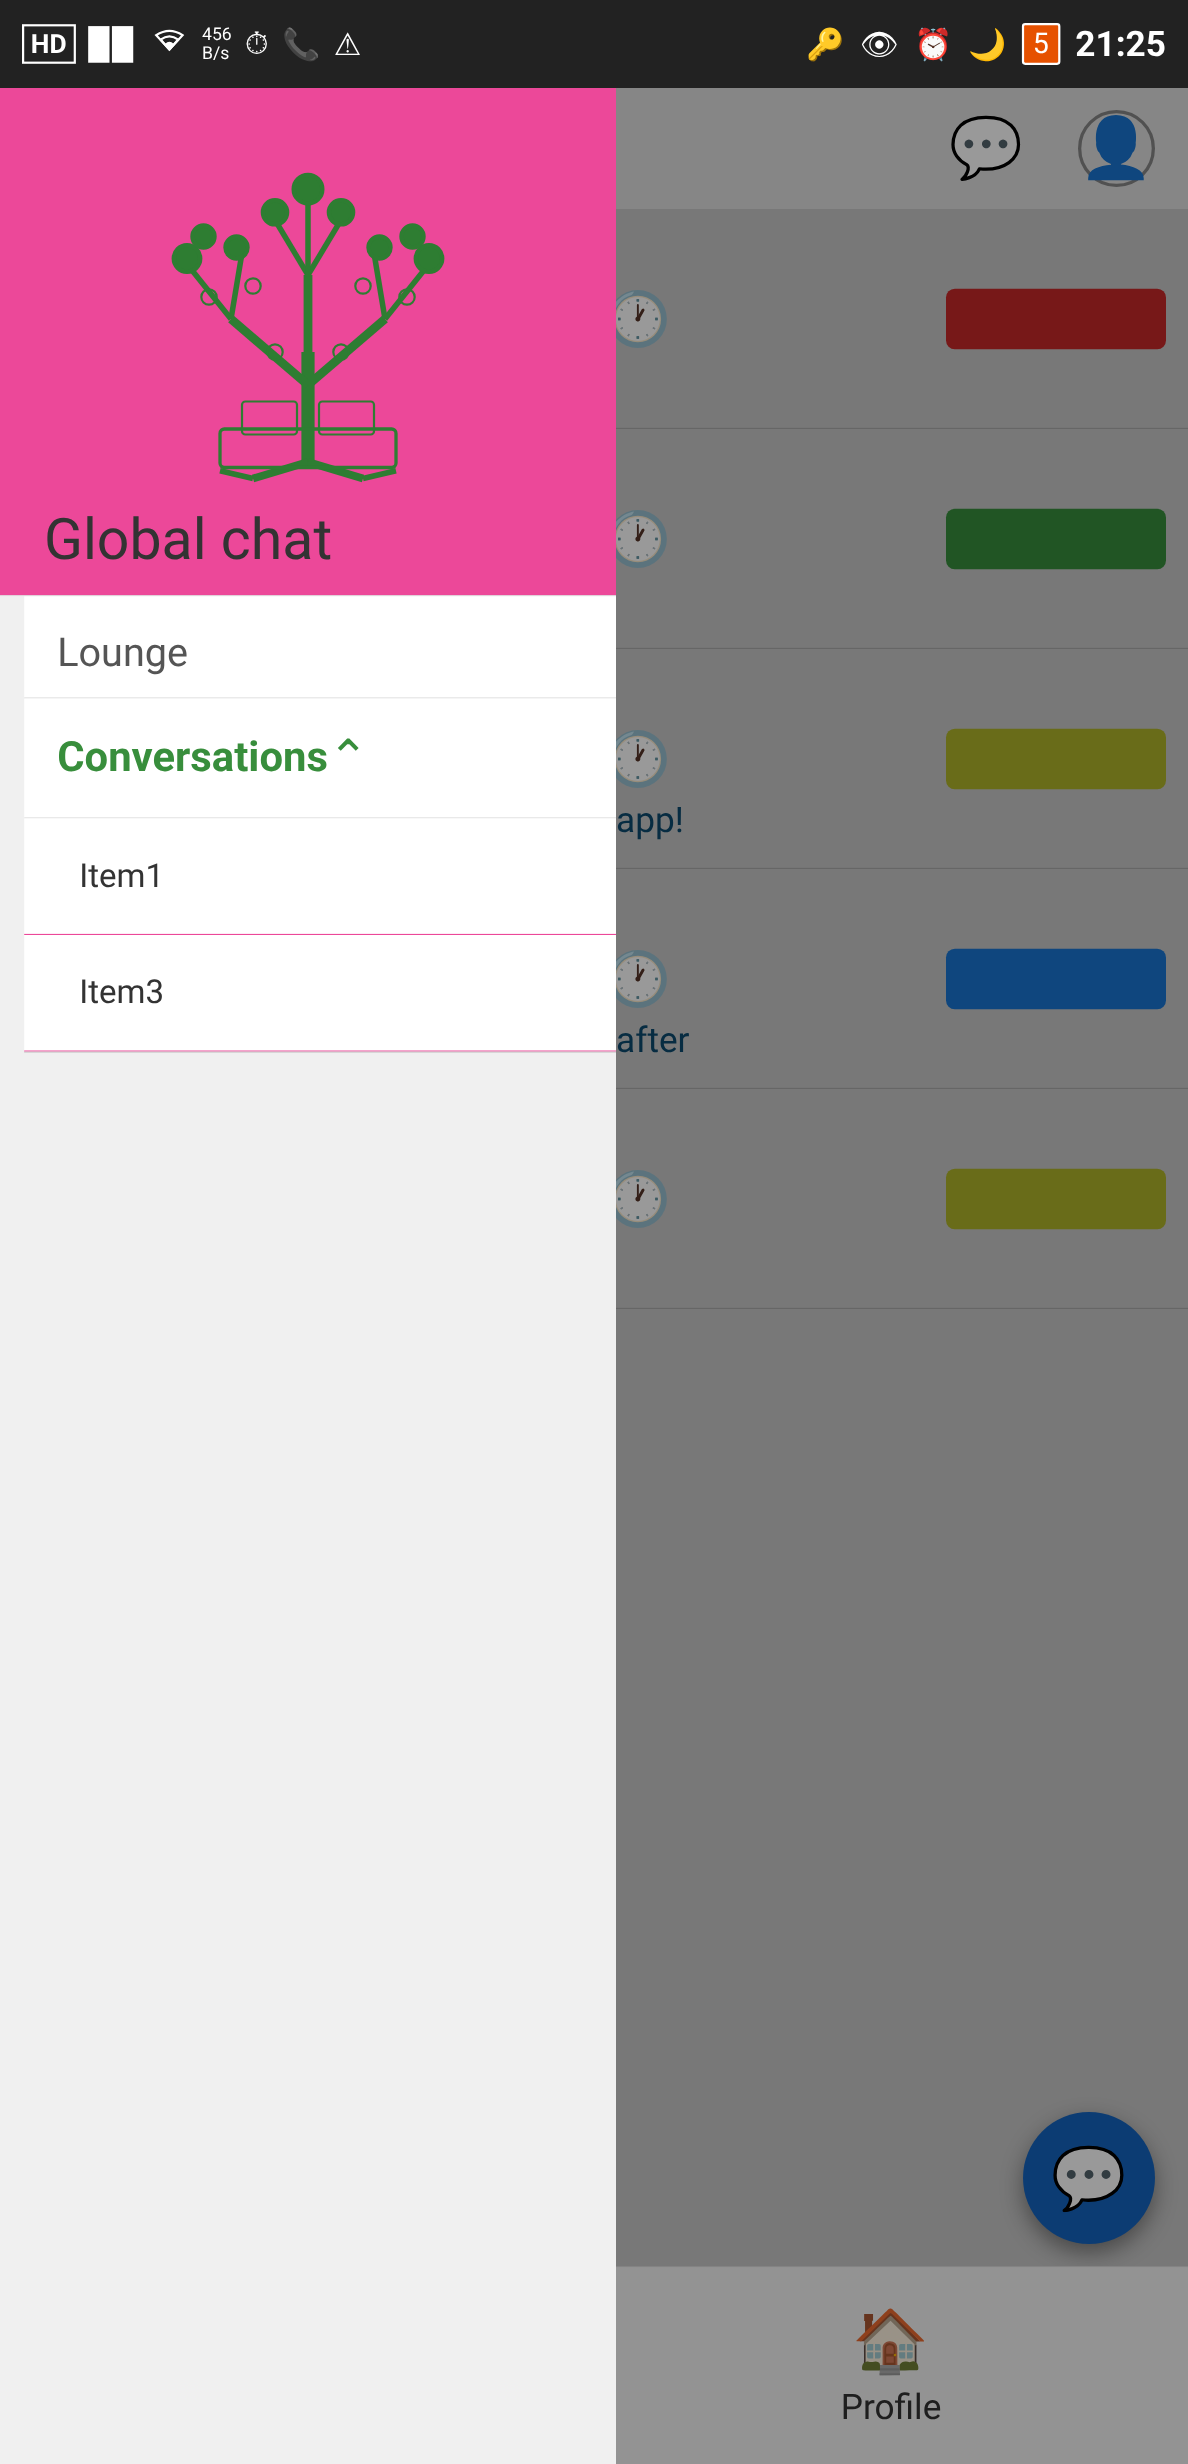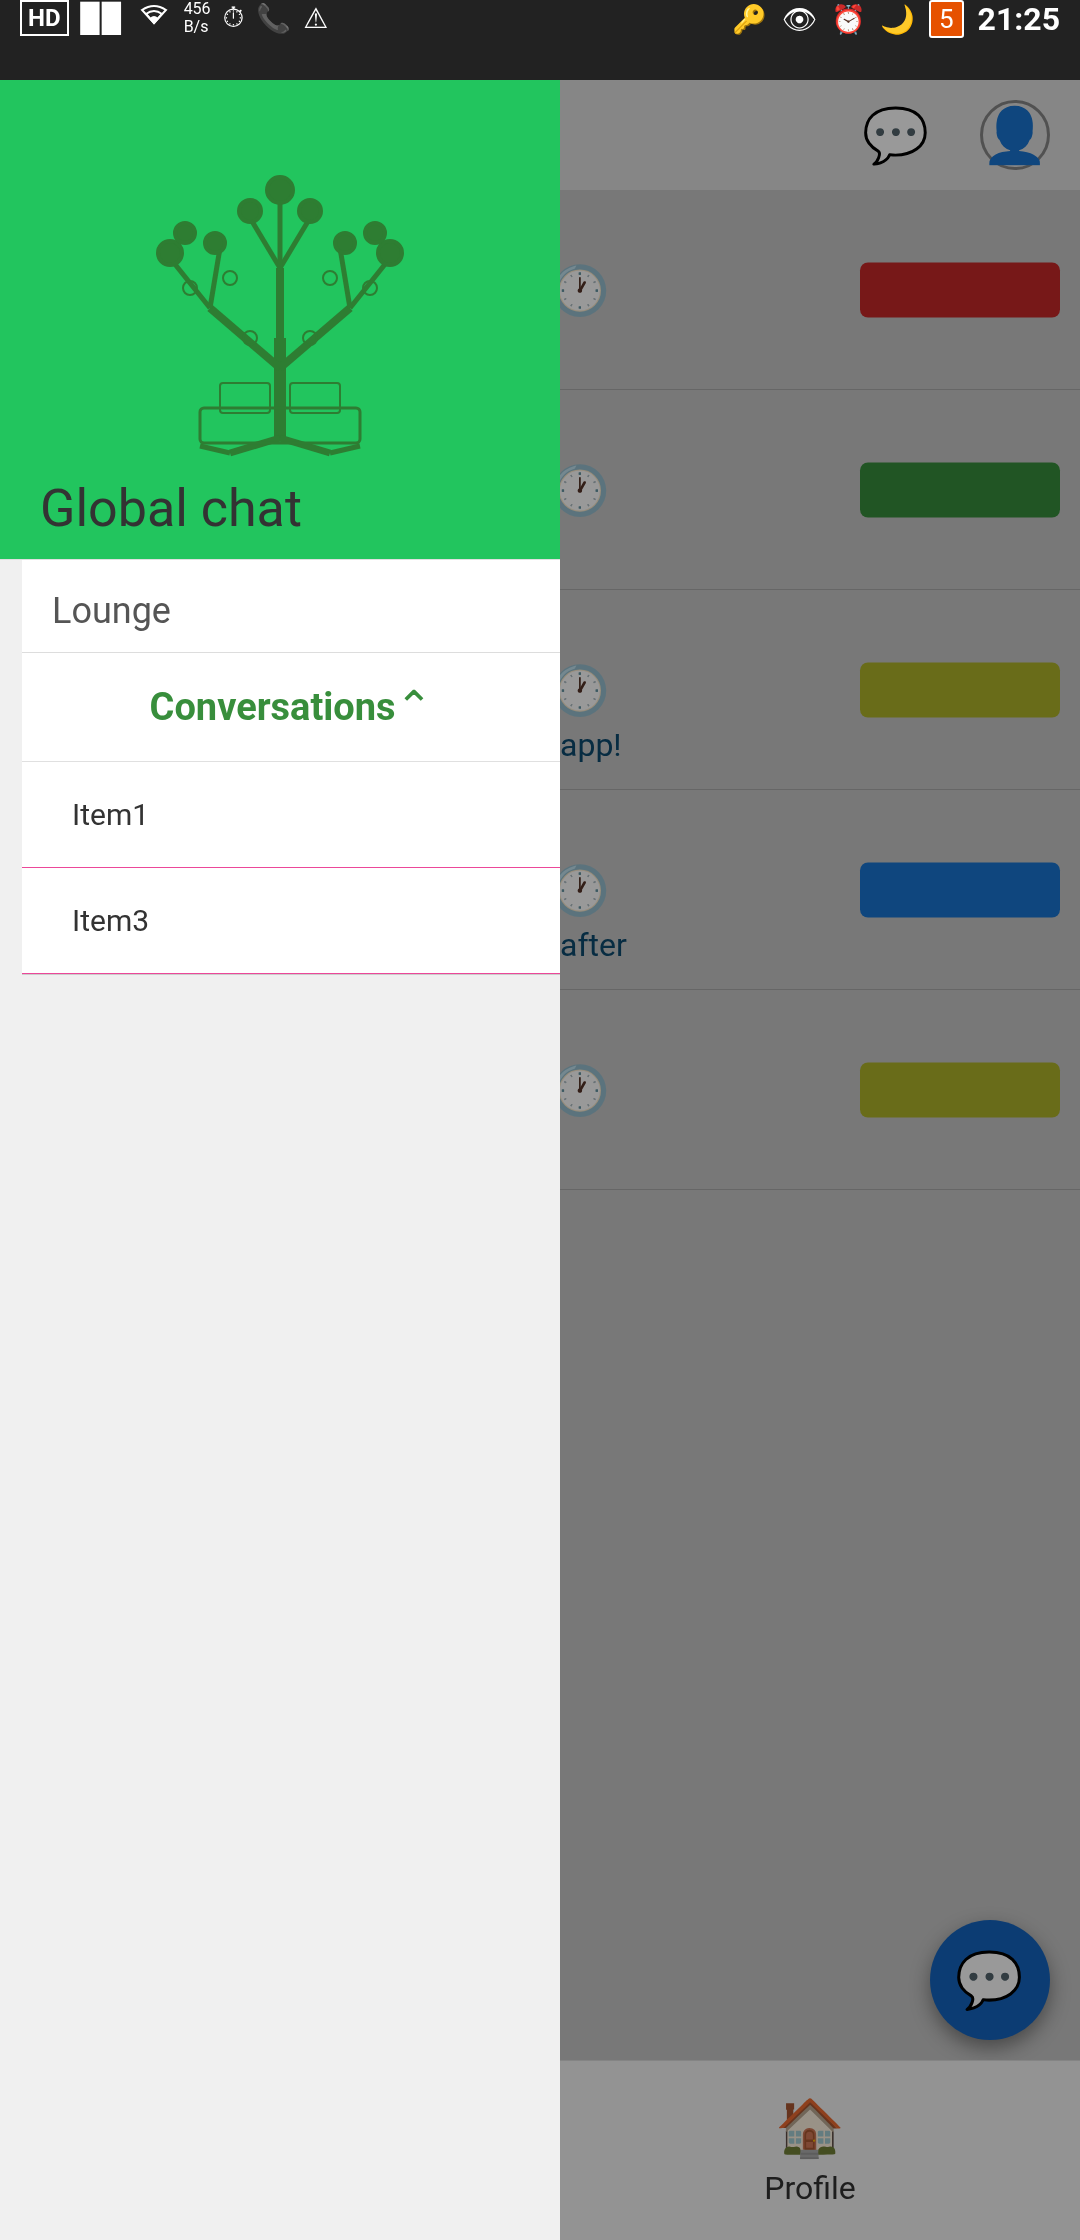--- a/index.html
+++ b/index.html
@@ -13,21 +13,21 @@
       position: relative;
       overflow: hidden;
     }
 
     
     .status-bar {
       width: 1080px;
       height: 80px;
       background: #222;
       display: flex;
-      align-items: flex-start;
+      align-items: center;
       justify-content: space-between;
       padding: 0 20px;
       position: absolute;
       top: 0;
       left: 0;
       z-index: 100;
     }
     .status-left {
       display: flex;
       align-items: center;
@@ -190,22 +190,22 @@
       width: 560px;
       height: 2160px;
       background: #fff;
       z-index: 30;
       display: flex;
       flex-direction: column;
     }
 
     
     .drawer-header {
-      background: #22c55e;
-      padding: 58px 30px 20px 30px;
+      background: #ec4899;
+      padding: 40px 30px 20px 30px;
       display: flex;
       flex-direction: column;
       align-items: flex-start;
       border-bottom: 1px solid #e0e0e0;
       min-height: 440px;
     }
 
     .drawer-logo-area {
       display: flex;
       align-items: center;
@@ -238,21 +238,21 @@
       font-size: 36px;
       color: #555;
       padding: 30px 30px 20px 30px;
       border-bottom: 1px solid #ddd;
       background: #fff;
     }
 
     .drawer-section-header {
       display: flex;
       align-items: center;
-      justify-content: center;
+      justify-content: flex-start;
       padding: 28px 30px;
       background: #fff;
       border-bottom: 1px solid #e0e0e0;
       cursor: pointer;
     }
 
     .drawer-section-header-label {
       font-size: 38px;
       font-weight: bold;
       color: #388e3c;

